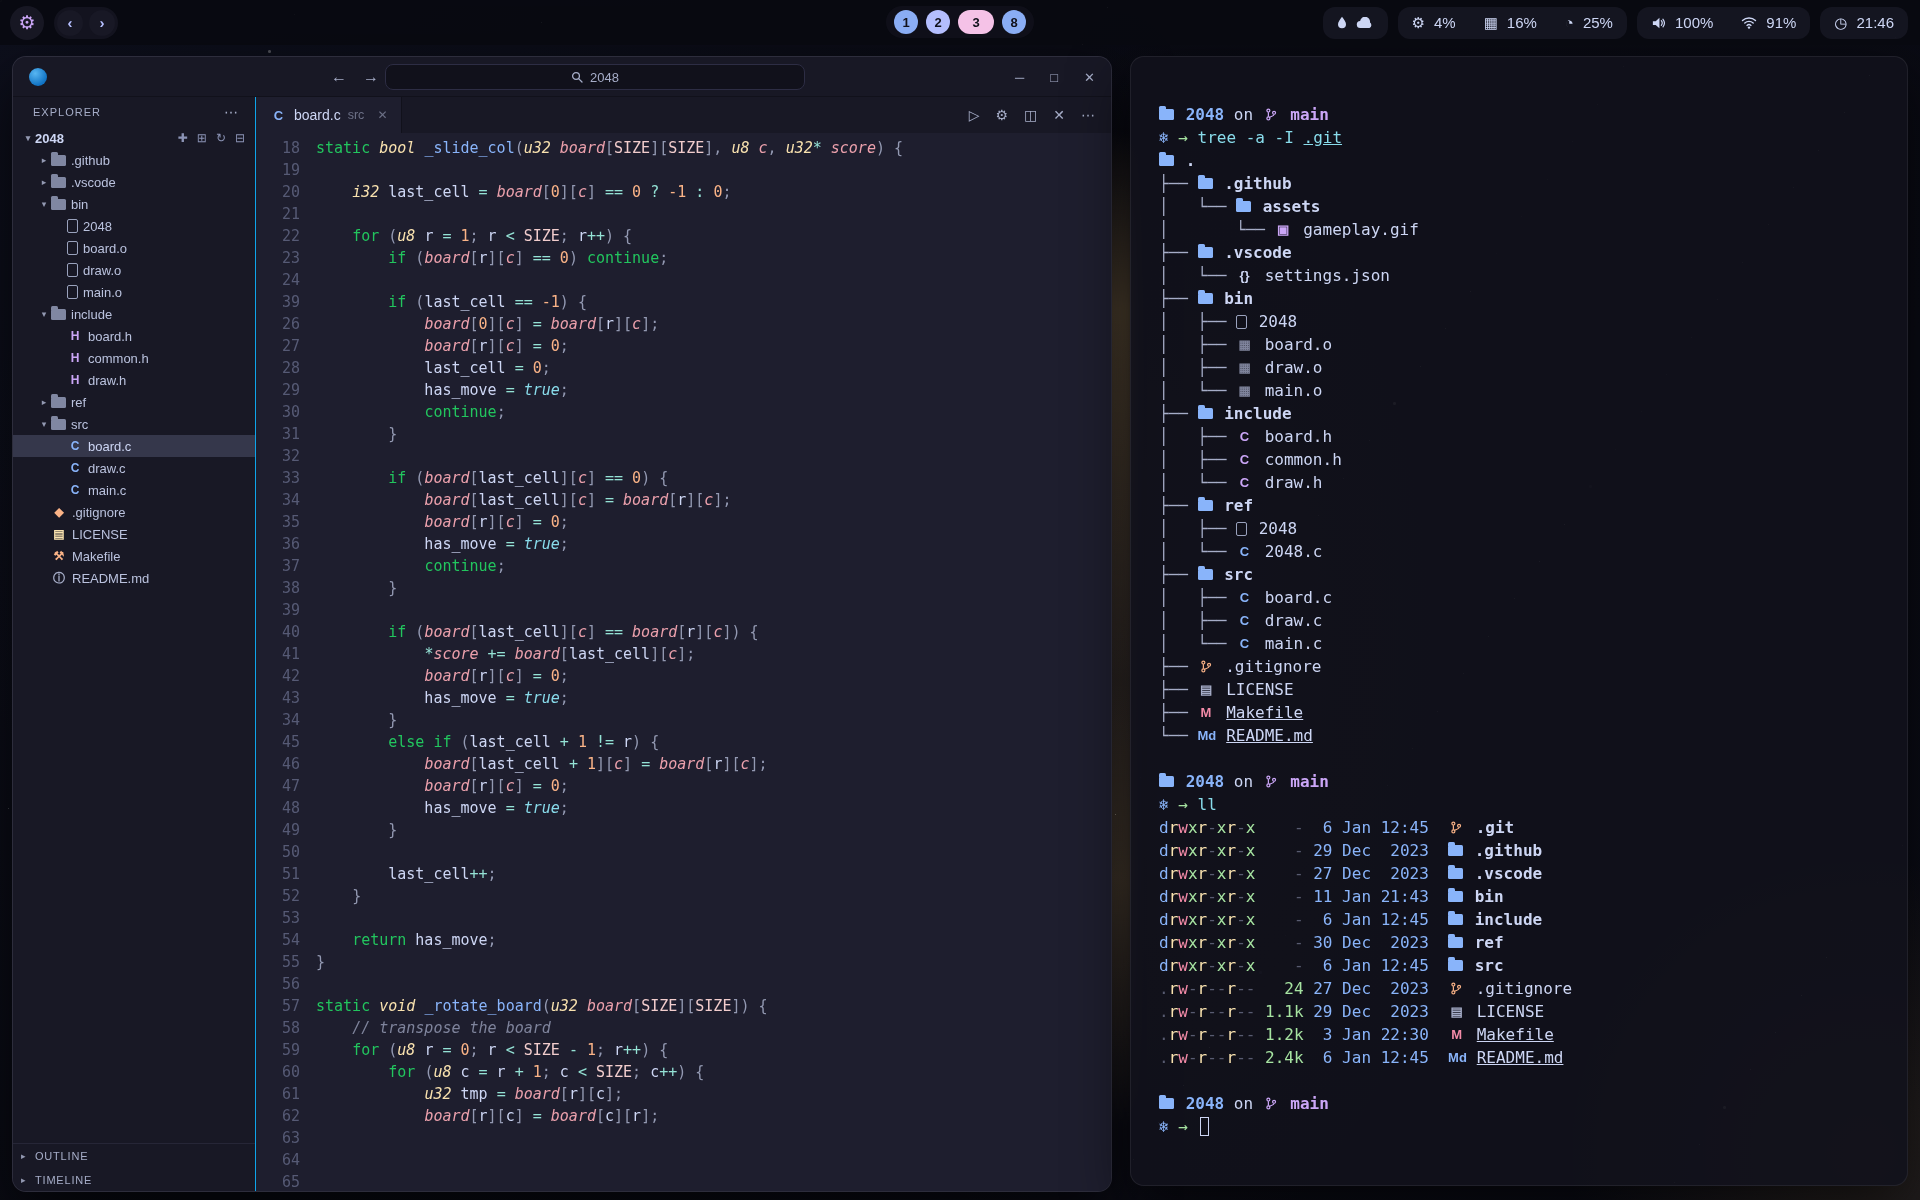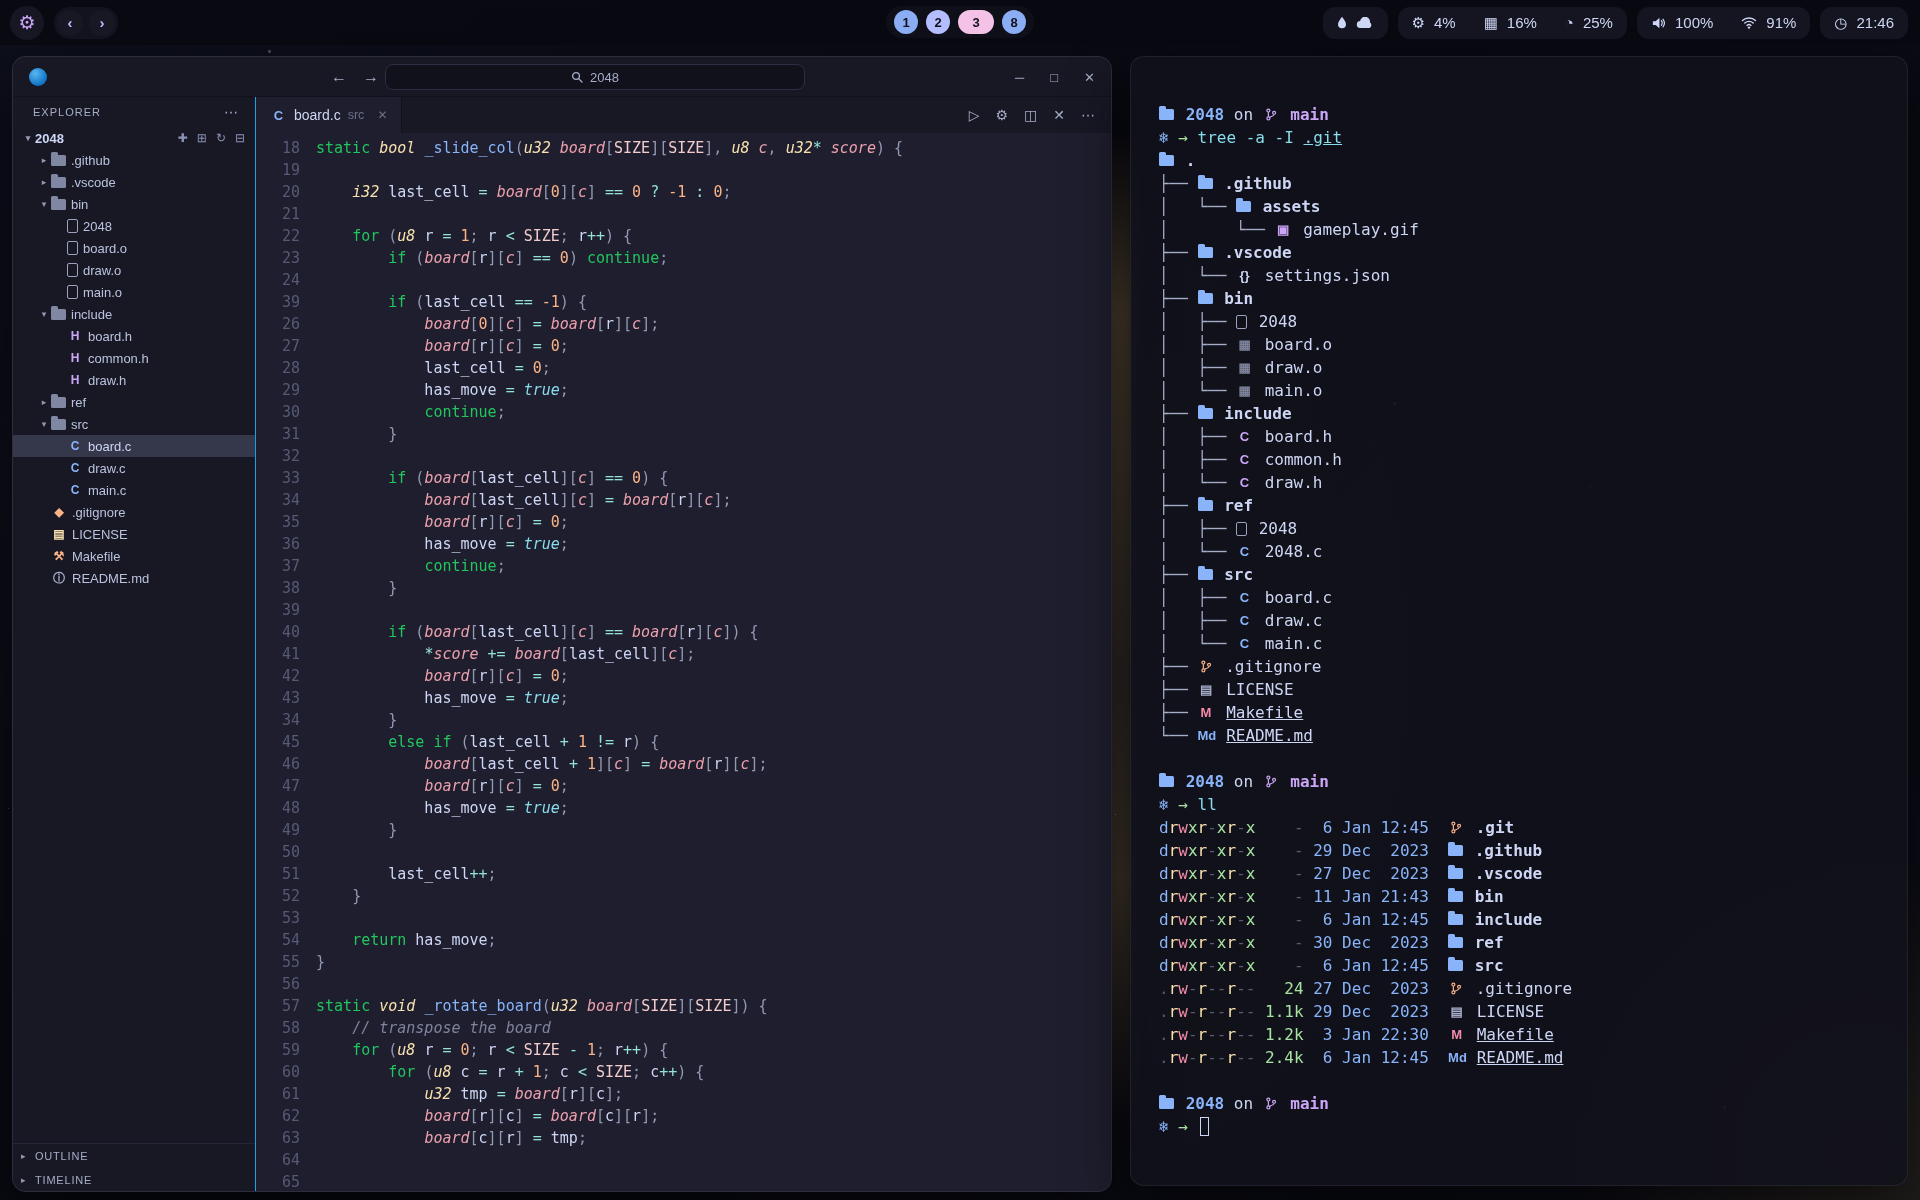--- a/index.html
+++ b/index.html
@@ -442,21 +442,20 @@
             <div class="cl">&nbsp;</div>
             <div class="cl"><span class="s-tx">    </span><span class="s-kw">return </span><span class="s-tx">has_move</span><span class="s-pn">;</span></div>
             <div class="cl"><span class="s-pn">}</span></div>
             <div class="cl">&nbsp;</div>
             <div class="cl"><span class="s-kw">static </span><span class="s-ty">void </span><span class="s-fn">_rotate_board</span><span class="s-pn">(</span><span class="s-ty">u32 </span><span class="s-pa">board</span><span class="s-pn">[</span><span class="s-mc">SIZE</span><span class="s-pn">][</span><span class="s-mc">SIZE</span><span class="s-pn">]) {</span></div>
             <div class="cl"><span class="s-tx">    </span><span class="s-cm">// transpose the board</span></div>
             <div class="cl"><span class="s-tx">    </span><span class="s-kw">for </span><span class="s-pn">(</span><span class="s-ty">u8 </span><span class="s-tx">r </span><span class="s-op">=</span><span class="s-tx"> </span><span class="s-nu">0</span><span class="s-pn">; </span><span class="s-tx">r </span><span class="s-op">&lt;</span><span class="s-tx"> </span><span class="s-mc">SIZE</span><span class="s-tx"> </span><span class="s-op">-</span><span class="s-tx"> </span><span class="s-nu">1</span><span class="s-pn">; </span><span class="s-tx">r</span><span class="s-op">++</span><span class="s-pn">) {</span></div>
             <div class="cl"><span class="s-tx">        </span><span class="s-kw">for </span><span class="s-pn">(</span><span class="s-ty">u8 </span><span class="s-tx">c </span><span class="s-op">=</span><span class="s-tx"> r </span><span class="s-op">+</span><span class="s-tx"> </span><span class="s-nu">1</span><span class="s-pn">; </span><span class="s-tx">c </span><span class="s-op">&lt;</span><span class="s-tx"> </span><span class="s-mc">SIZE</span><span class="s-pn">; </span><span class="s-tx">c</span><span class="s-op">++</span><span class="s-pn">) {</span></div>
             <div class="cl"><span class="s-tx">            </span><span class="s-ty">u32 </span><span class="s-tx">tmp </span><span class="s-op">=</span><span class="s-tx"> </span><span class="s-pa">board</span><span class="s-pn">[</span><span class="s-tx">r</span><span class="s-pn">][</span><span class="s-tx">c</span><span class="s-pn">];</span></div>
             <div class="cl"><span class="s-tx">            </span><span class="s-pa">board</span><span class="s-pn">[</span><span class="s-tx">r</span><span class="s-pn">][</span><span class="s-tx">c</span><span class="s-pn">] </span><span class="s-op">=</span><span class="s-tx"> </span><span class="s-pa">board</span><span class="s-pn">[</span><span class="s-tx">c</span><span class="s-pn">][</span><span class="s-tx">r</span><span class="s-pn">];</span></div>
-            <div class="cl"><span class="s-tx">            </span><span class="s-pa">board</span><span class="s-pn">[</span><span class="s-tx">c</span><span class="s-pn">][</span><span class="s-tx">r</span><span class="s-pn">] </span><span class="s-op">=</span><span class="s-tx"> </span><span class="s-tx">tmp</span><span class="s-pn">;</span></div>
           </div>
       </div>
     </div>
   </div>
 </div>
 
 <div class="win terminal-win">
   <div class="term-content">
       <div class="tl"><span class="ic-folder" style="--fc: #89b4fa;"></span><span class="t-cwd"> 2048</span><span class="t-def"> on </span><span class="ic-branch"><svg width="14" height="15" viewBox="0 0 16 16">
             <circle cx="5" cy="3.5" r="1.7" fill="none" stroke="#cba6f7" stroke-width="1.4"></circle>

